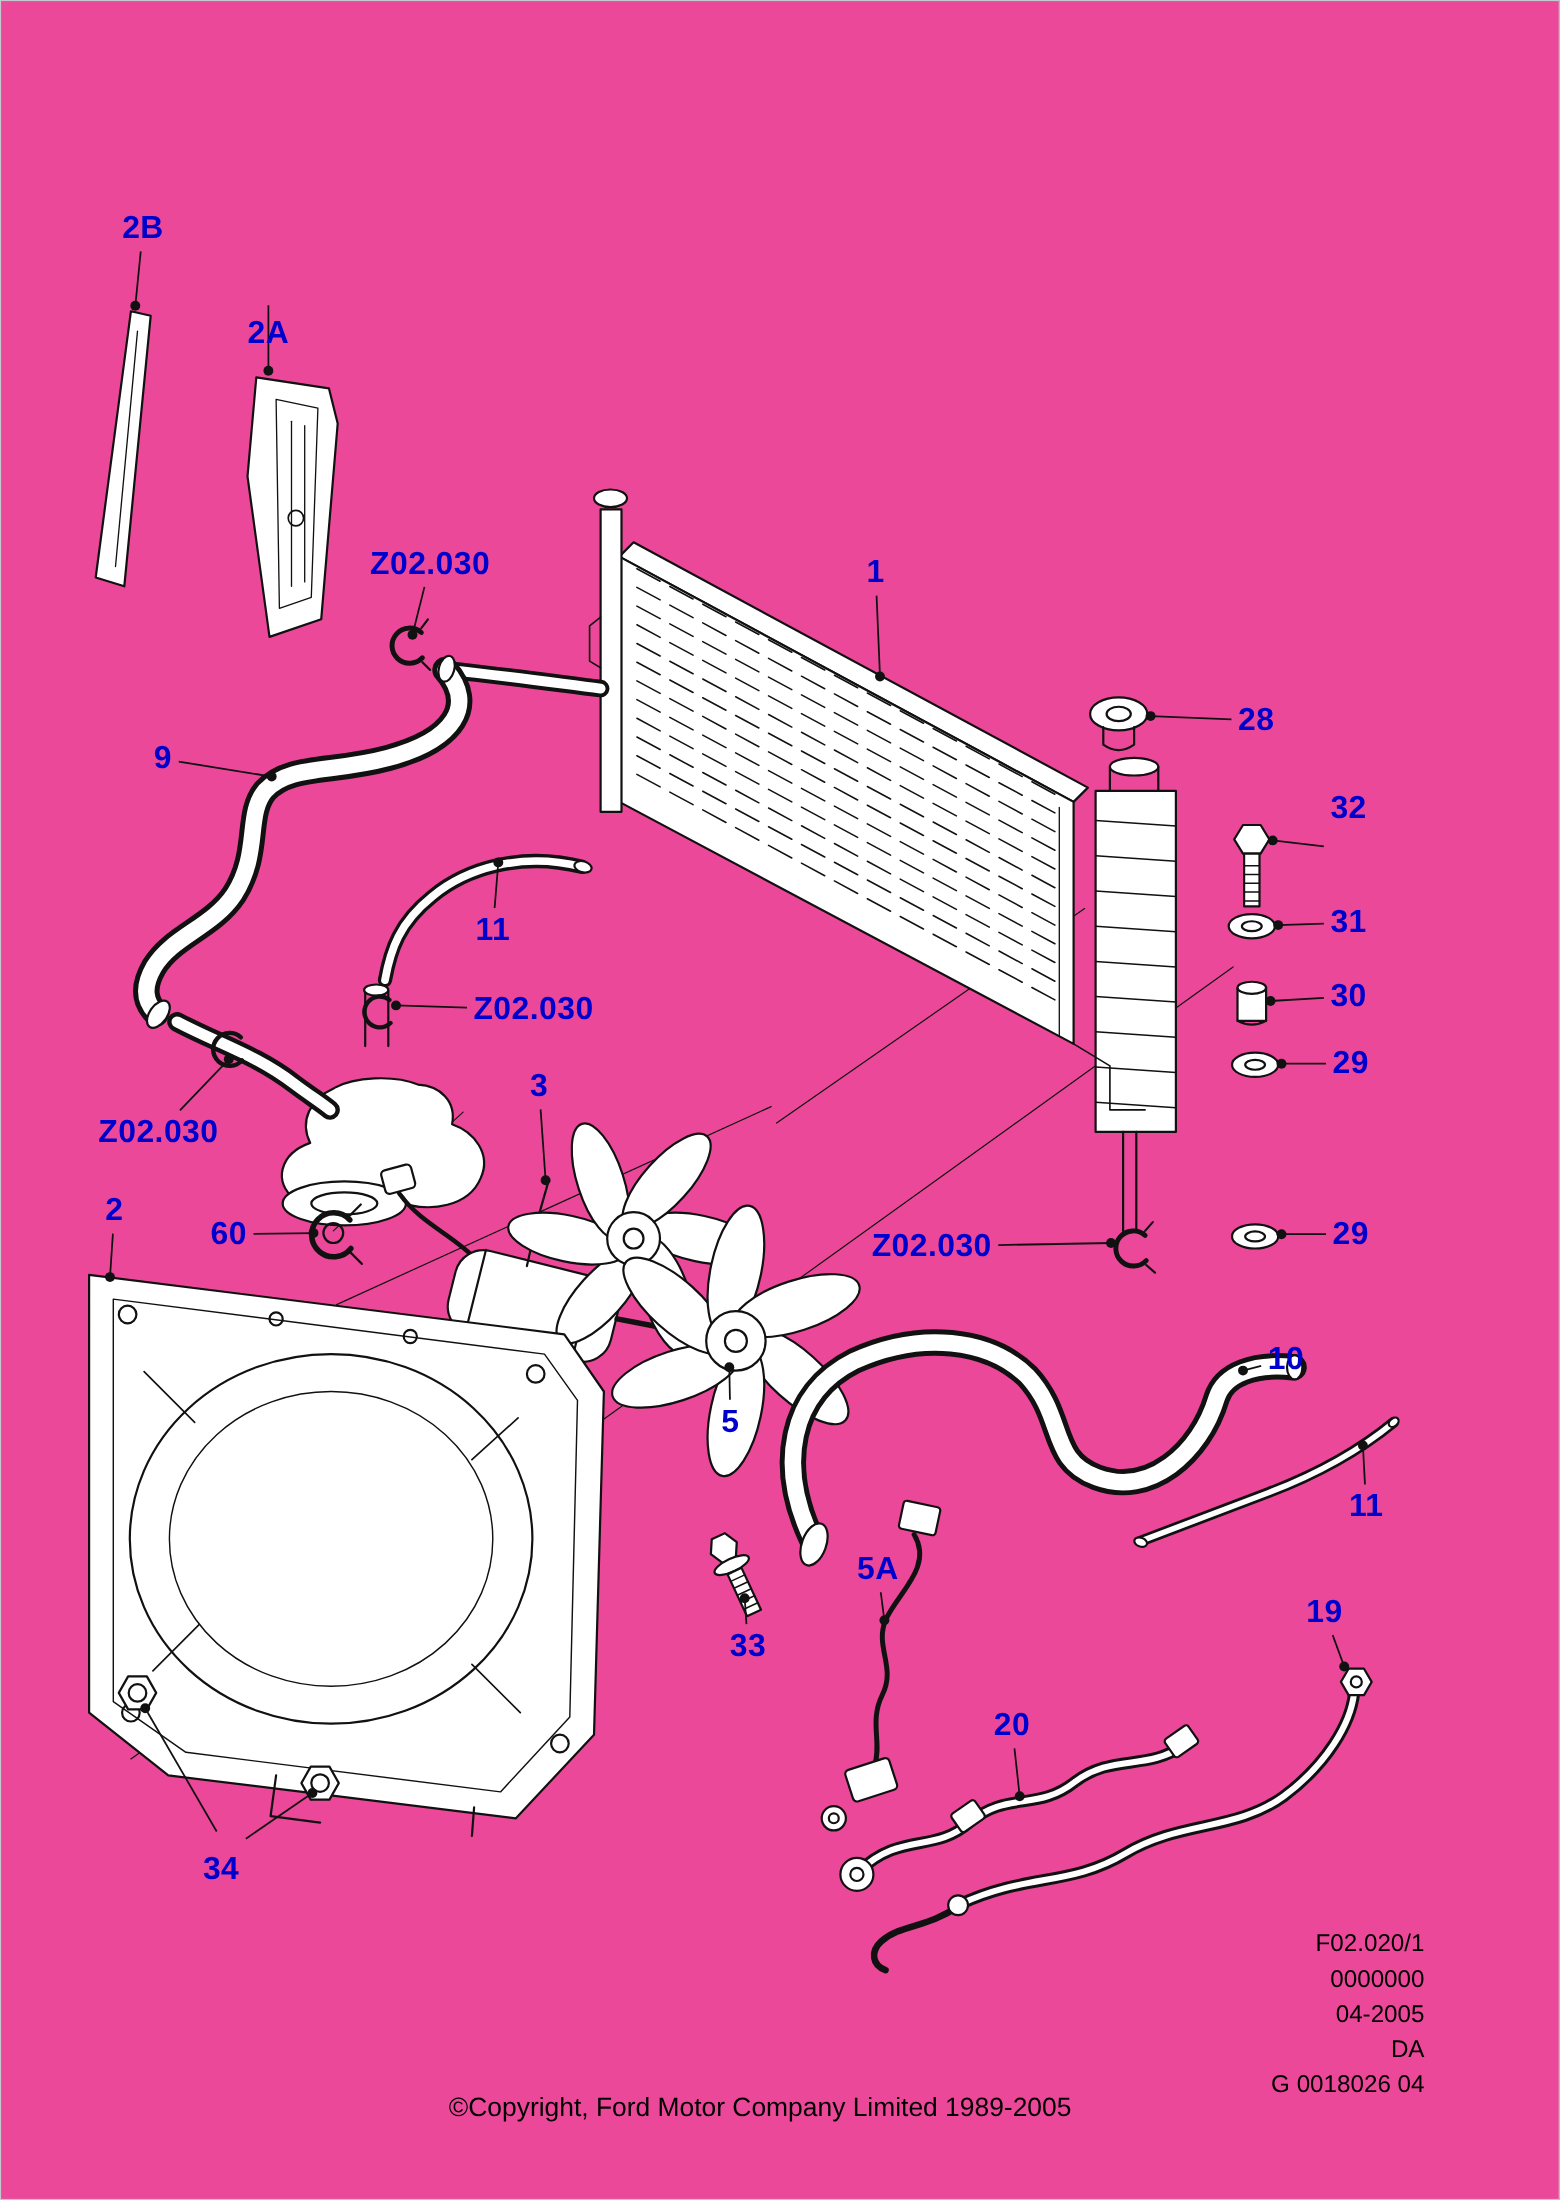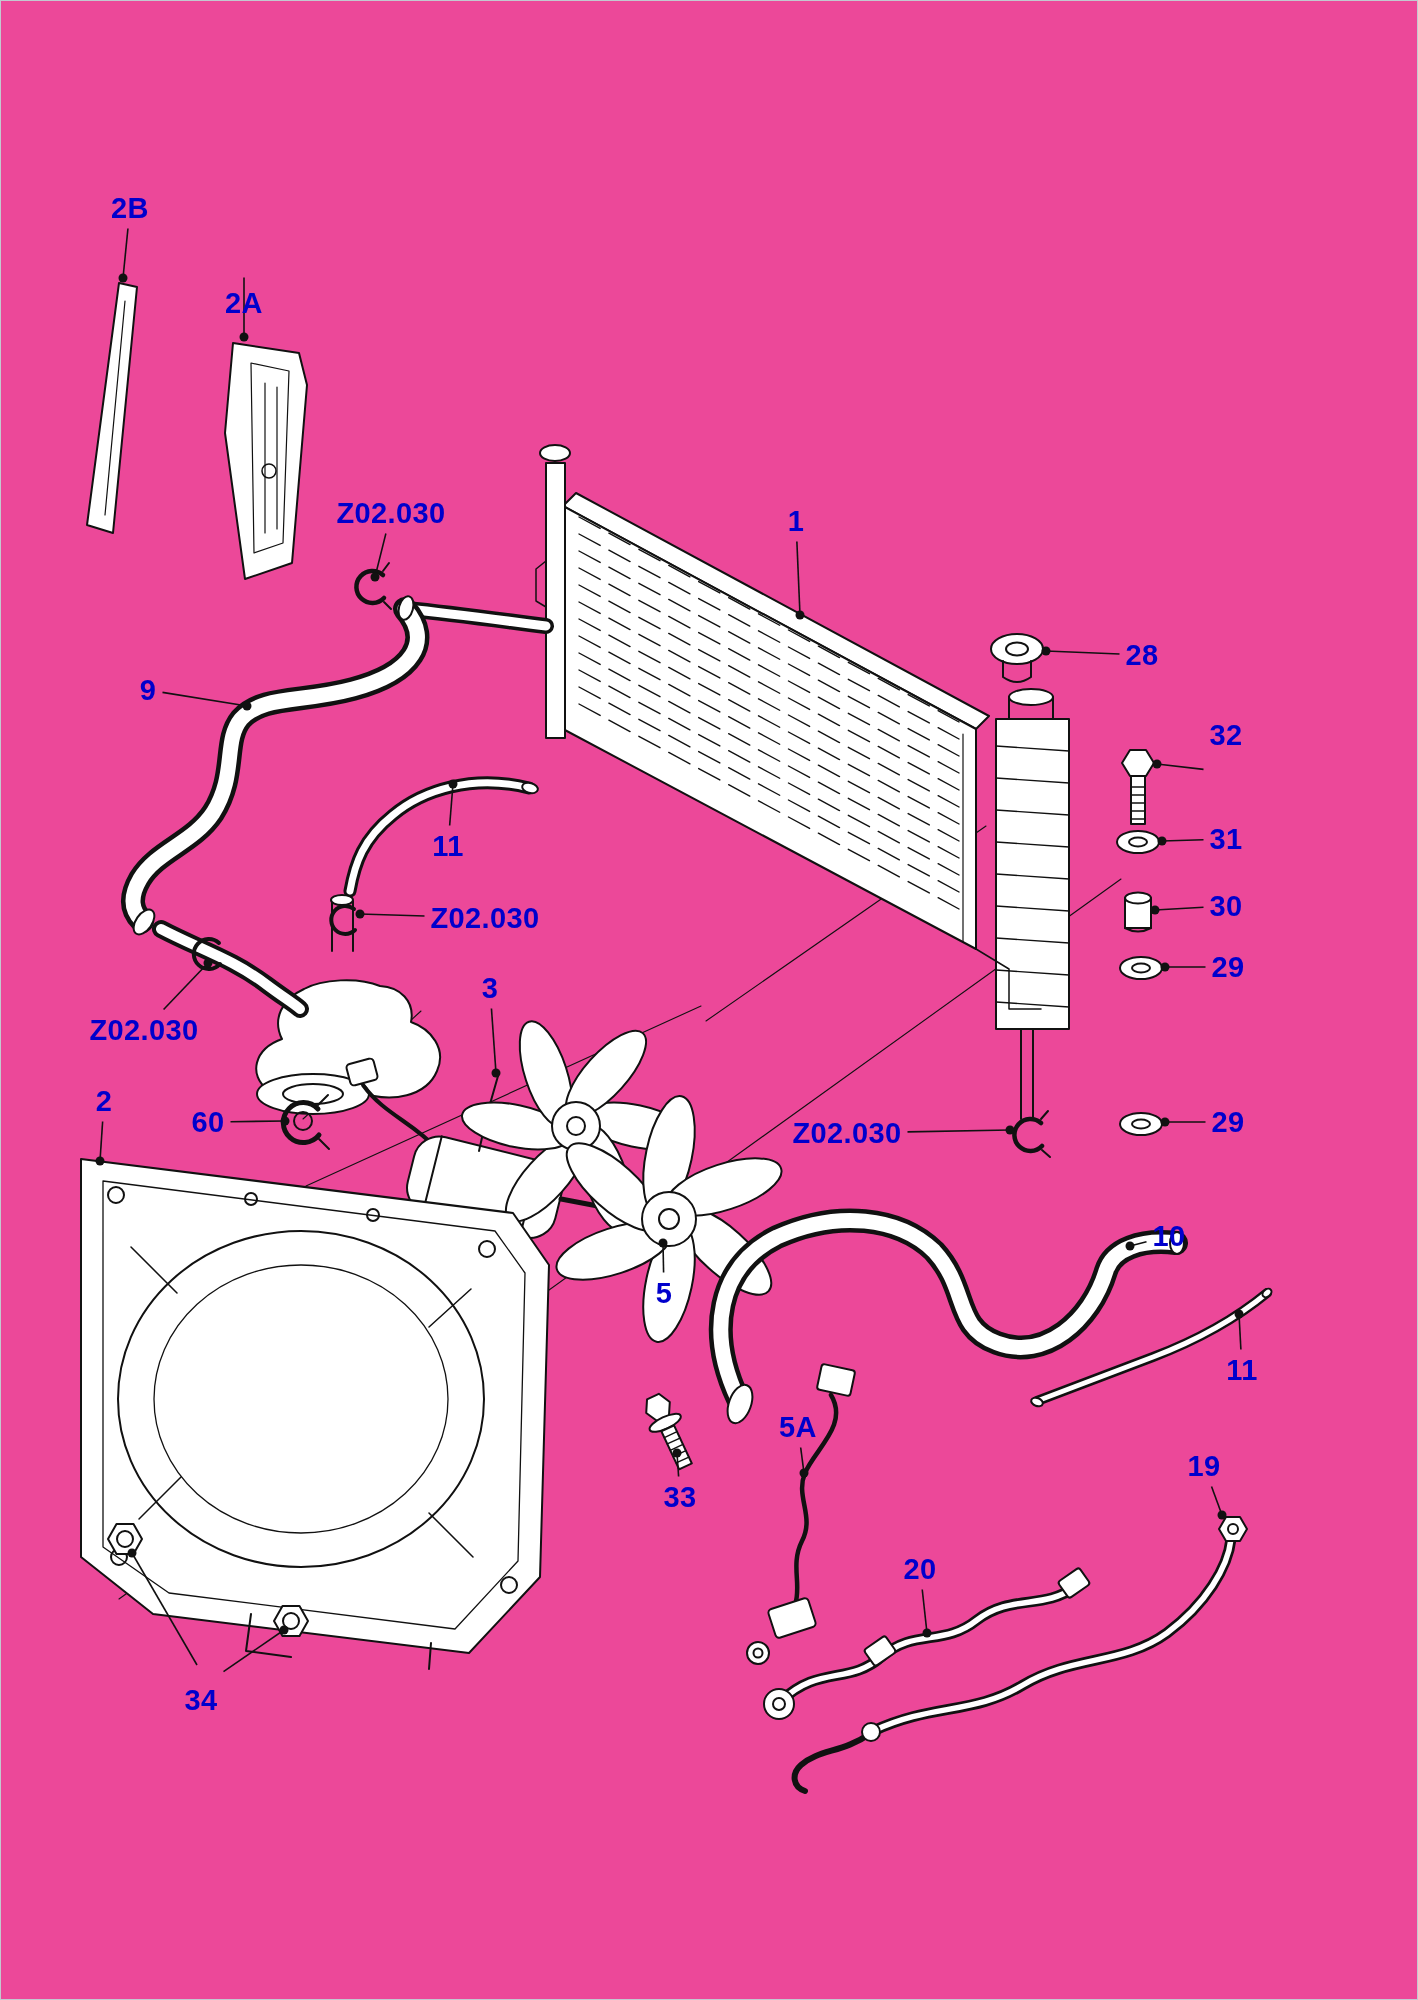--- a/index.html
+++ b/index.html
@@ -312,13 +312,21 @@
       <div class="part-label" style="left: 1168px; top: 1235px;">10</div>
       <div class="part-label" style="left: 663px; top: 1292px;">5</div>
       <div class="part-label" style="left: 1241px; top: 1369px;">11</div>
       <div class="part-label" style="left: 797px; top: 1426px;">5A</div>
       <div class="part-label" style="left: 1203px; top: 1465px;">19</div>
       <div class="part-label" style="left: 679px; top: 1496px;">33</div>
       <div class="part-label" style="left: 919px; top: 1568px;">20</div>
       <div class="part-label" style="left: 200px; top: 1686px; margin-top: 13px;">34</div>
     </div>
 
+  <div id="doc-info">
+      <div>F02.020/1</div>
+      <div>0000000</div>
+      <div>04-2005</div>
+      <div>DA</div>
+      <div>G 0018026 04</div>
+    </div>
+  <div id="copyright">©Copyright, Ford Motor Company Limited 1989-2005</div>
 </div>
 
 </body></html>

